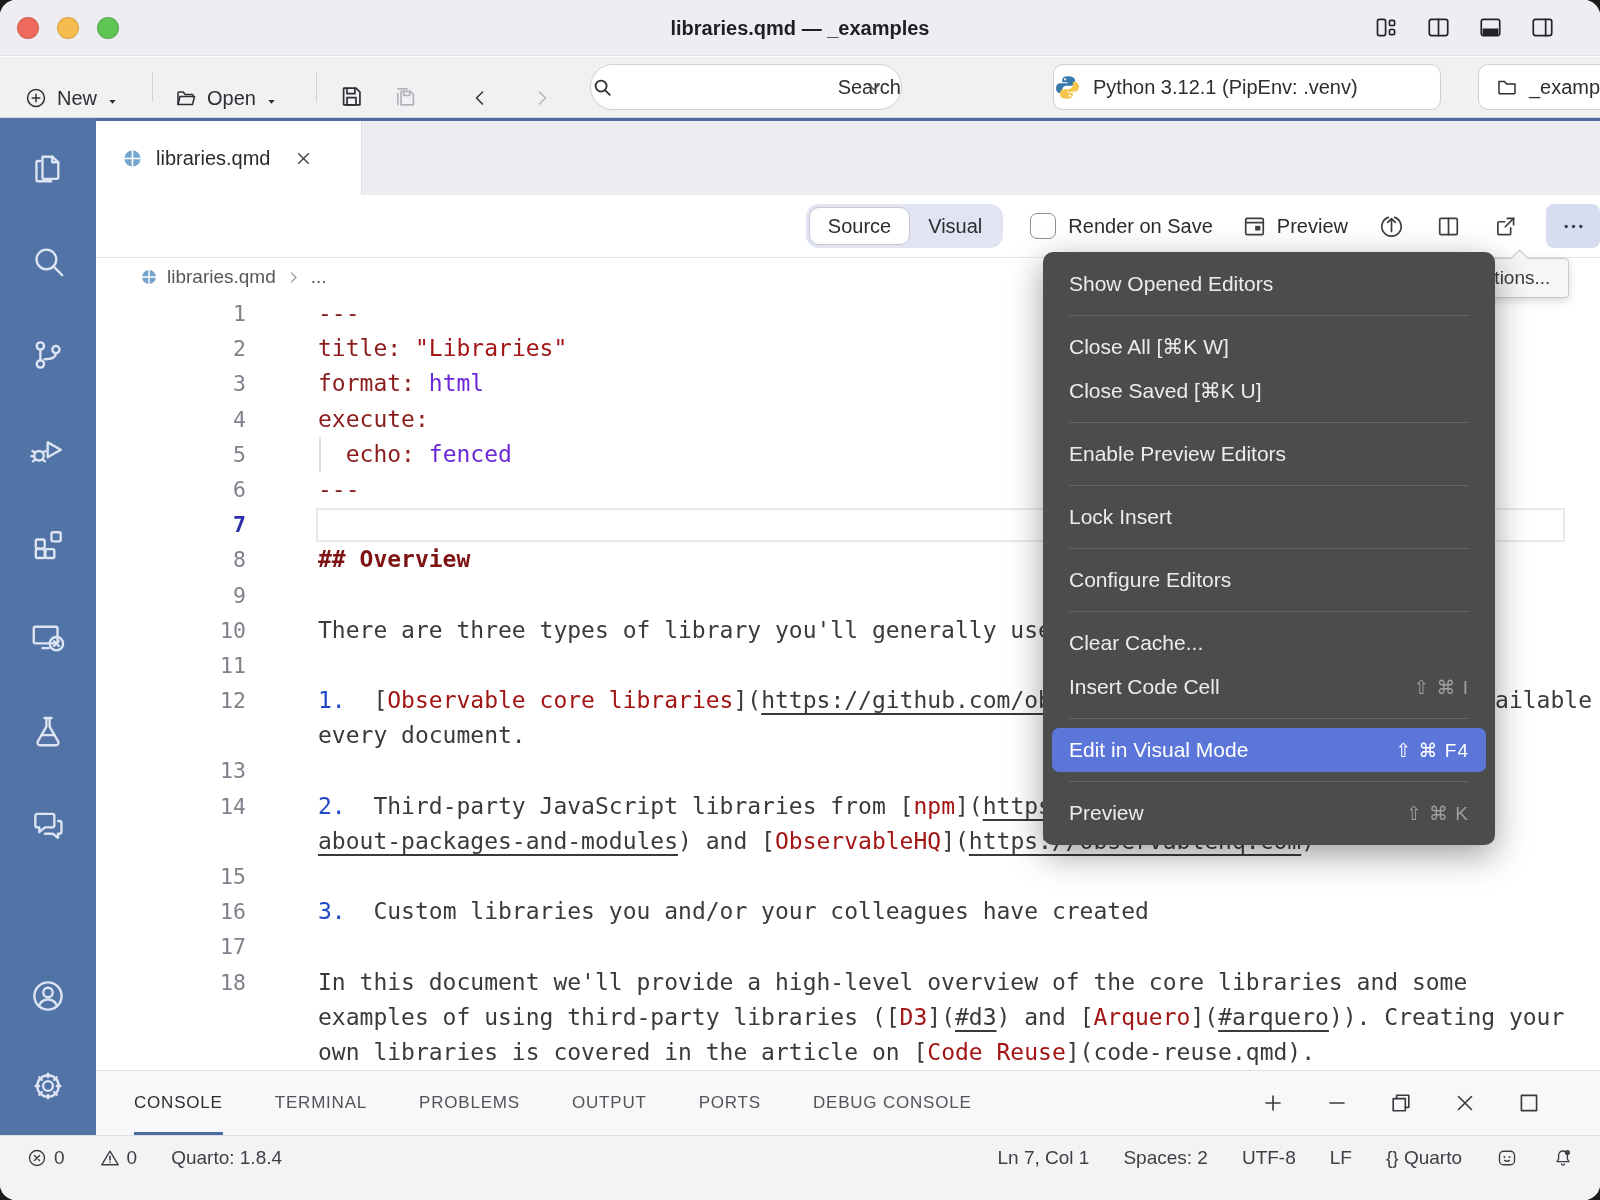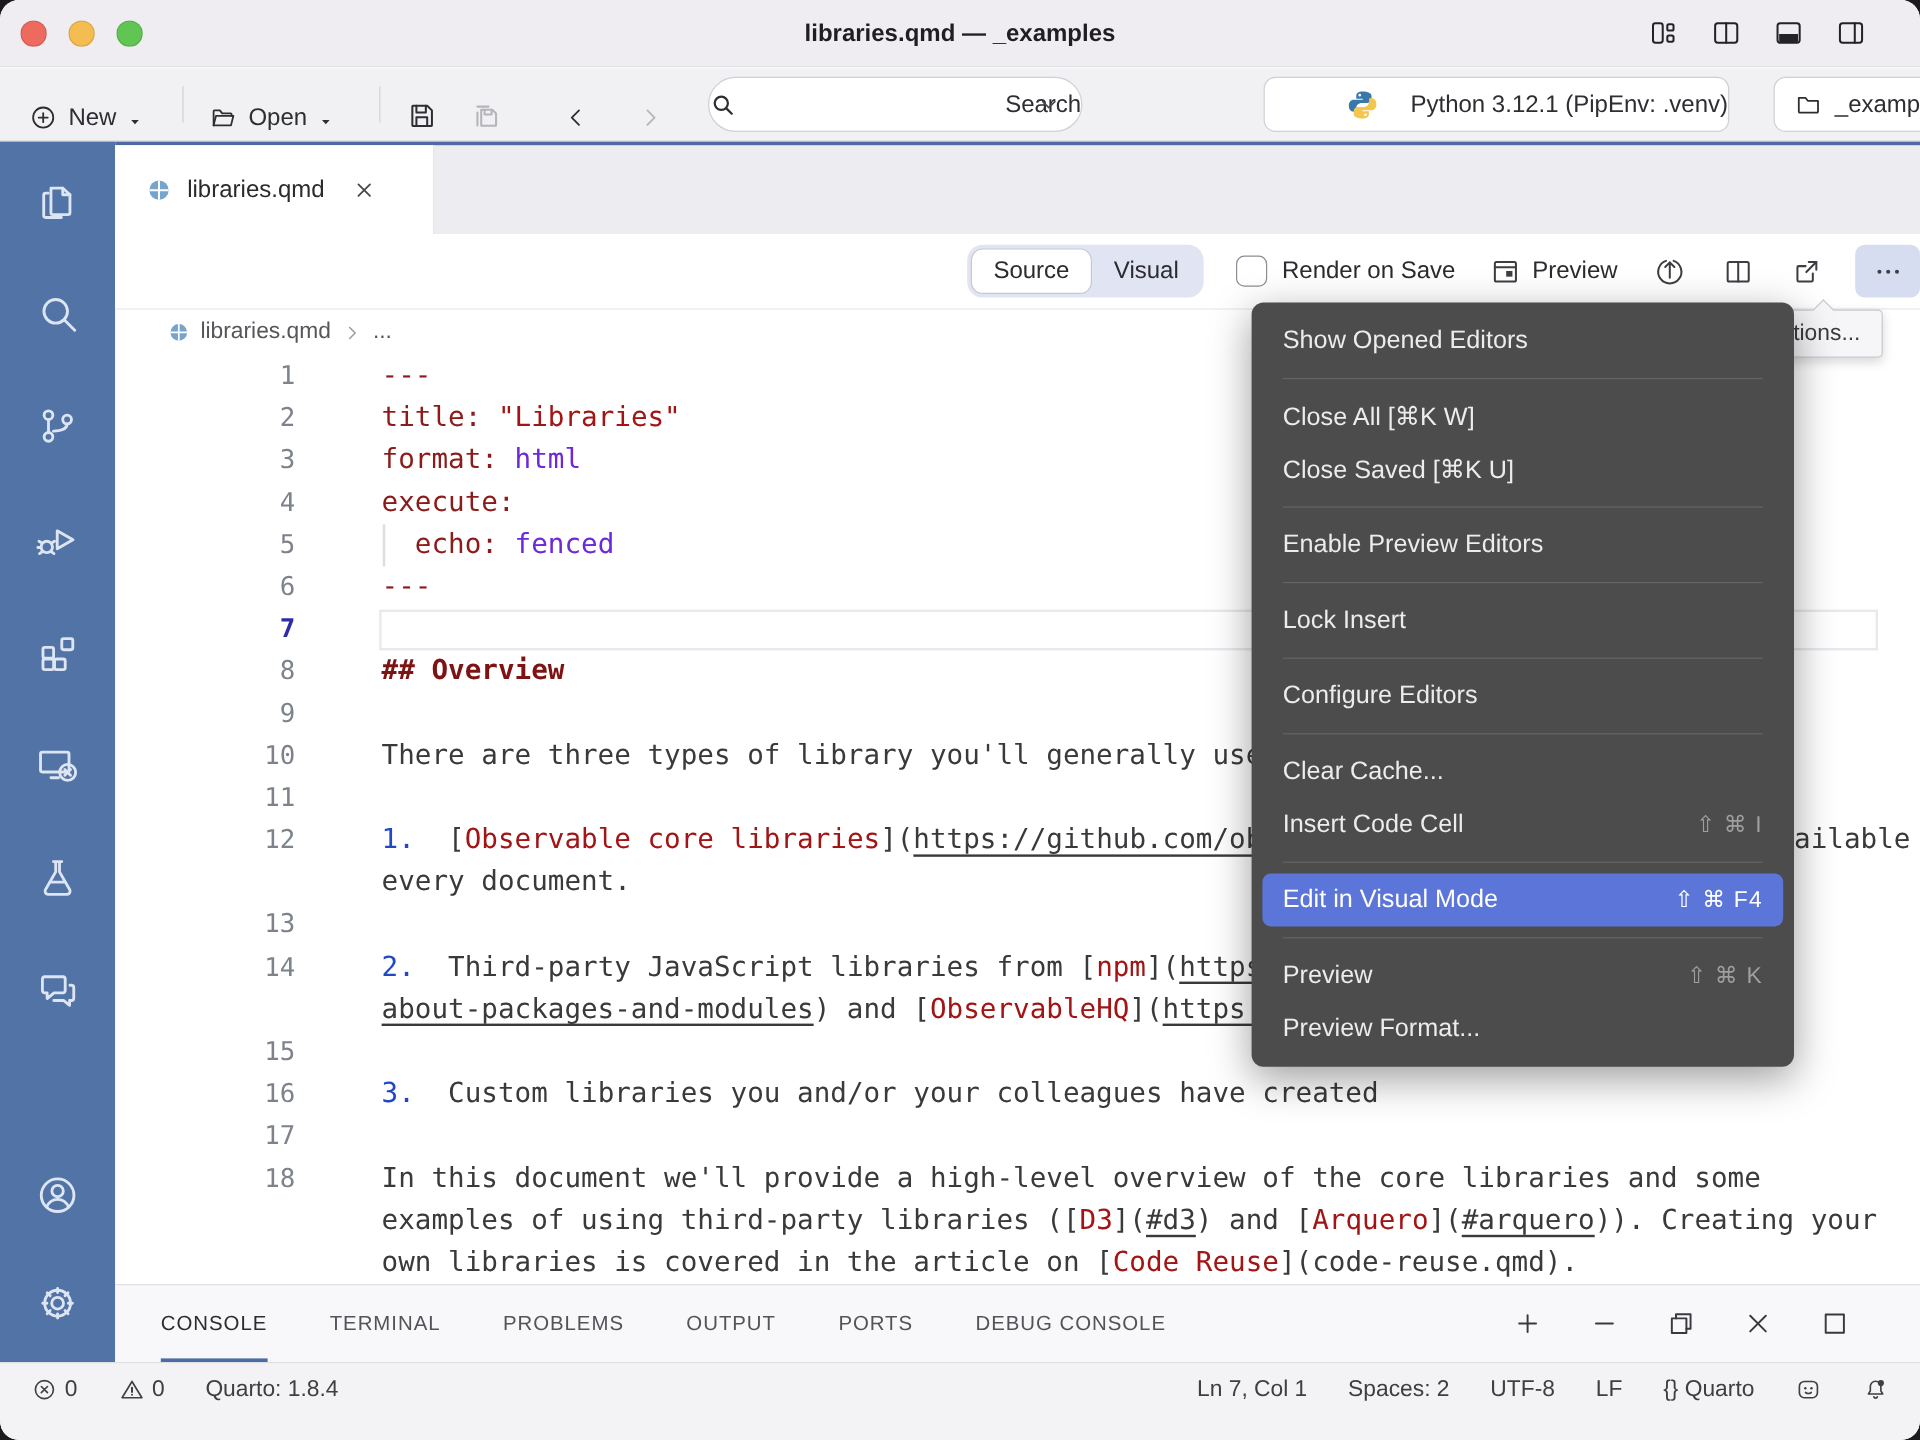--- a/index.html
+++ b/index.html
@@ -20,21 +20,21 @@
   .tbitem { position:absolute; top:7px; height:46px; display:flex; align-items:flex-end; gap:9px; }
   .tbsep { position:absolute; top:15px; width:1px; height:30px; background:#d2d1d7; }
   .icnbtn { display:inline-block; }
   .icnbtn svg, .icon svg, .ab-item svg { width:100%; height:100%; display:block; }
   .icn24 { width:24px; height:24px; } .icn27 { width:27px; height:27px; } .icn22 { width:22px; height:22px; }
   .caret { width:17px; height:17px; margin-left:-2px; }
   .dim { color:#b5b4ba; }
   .pill { position:absolute; top:7px; height:46px; background:#fff; border:1px solid #cfcfd6; display:flex; align-items:center; }
   .search-pill { left:590px; width:312px; border-radius:23px; justify-content:space-between; gap:10px; }
   .search-pill .chev { position:absolute; right:16px; width:22px; height:22px; color:#4a4a4f; }
-  .interp-pill { left:1053px; width:388px; border-radius:10px; justify-content:flex-end; gap:26px; }
+  .interp-pill { left:1053px; width:388px; border-radius:10px; justify-content:flex-start; gap:12px; }
   .proj-pill { left:1478px; width:200px; border-radius:10px; padding-left:16px; gap:10px; overflow:hidden; white-space:nowrap; }
 
   
   .activitybar { position:absolute; left:0; top:118px; width:96px; height:1017px; background:#5173a6; display:flex; flex-direction:column; align-items:center; padding-top:30px; padding-bottom:30px; color:#dde5f3; }
   .ab-top { display:flex; flex-direction:column; gap:56px; }
   .ab-bottom { margin-top:auto; display:flex; flex-direction:column; gap:52px; }
   .ab-item { width:38px; height:38px; }
 
   
   .editor-area { position:absolute; left:96px; top:118px; width:1504px; height:952px; background:#fff; }
@@ -535,18 +535,15 @@
       <div class="msep"></div>
       <div class="mi hl">
         <span class="milab">Edit in Visual Mode</span>
         <span class="msc">⇧ ⌘ F4</span>
       </div>
       <div class="msep"></div>
       <div class="mi">
         <span class="milab">Preview</span>
         <span class="msc">⇧ ⌘ K</span>
       </div>
-      <div class="mi">
-        <span class="milab">Preview Format...</span>
-      </div>
     </div>
 
 </div>
 
 </body></html>

